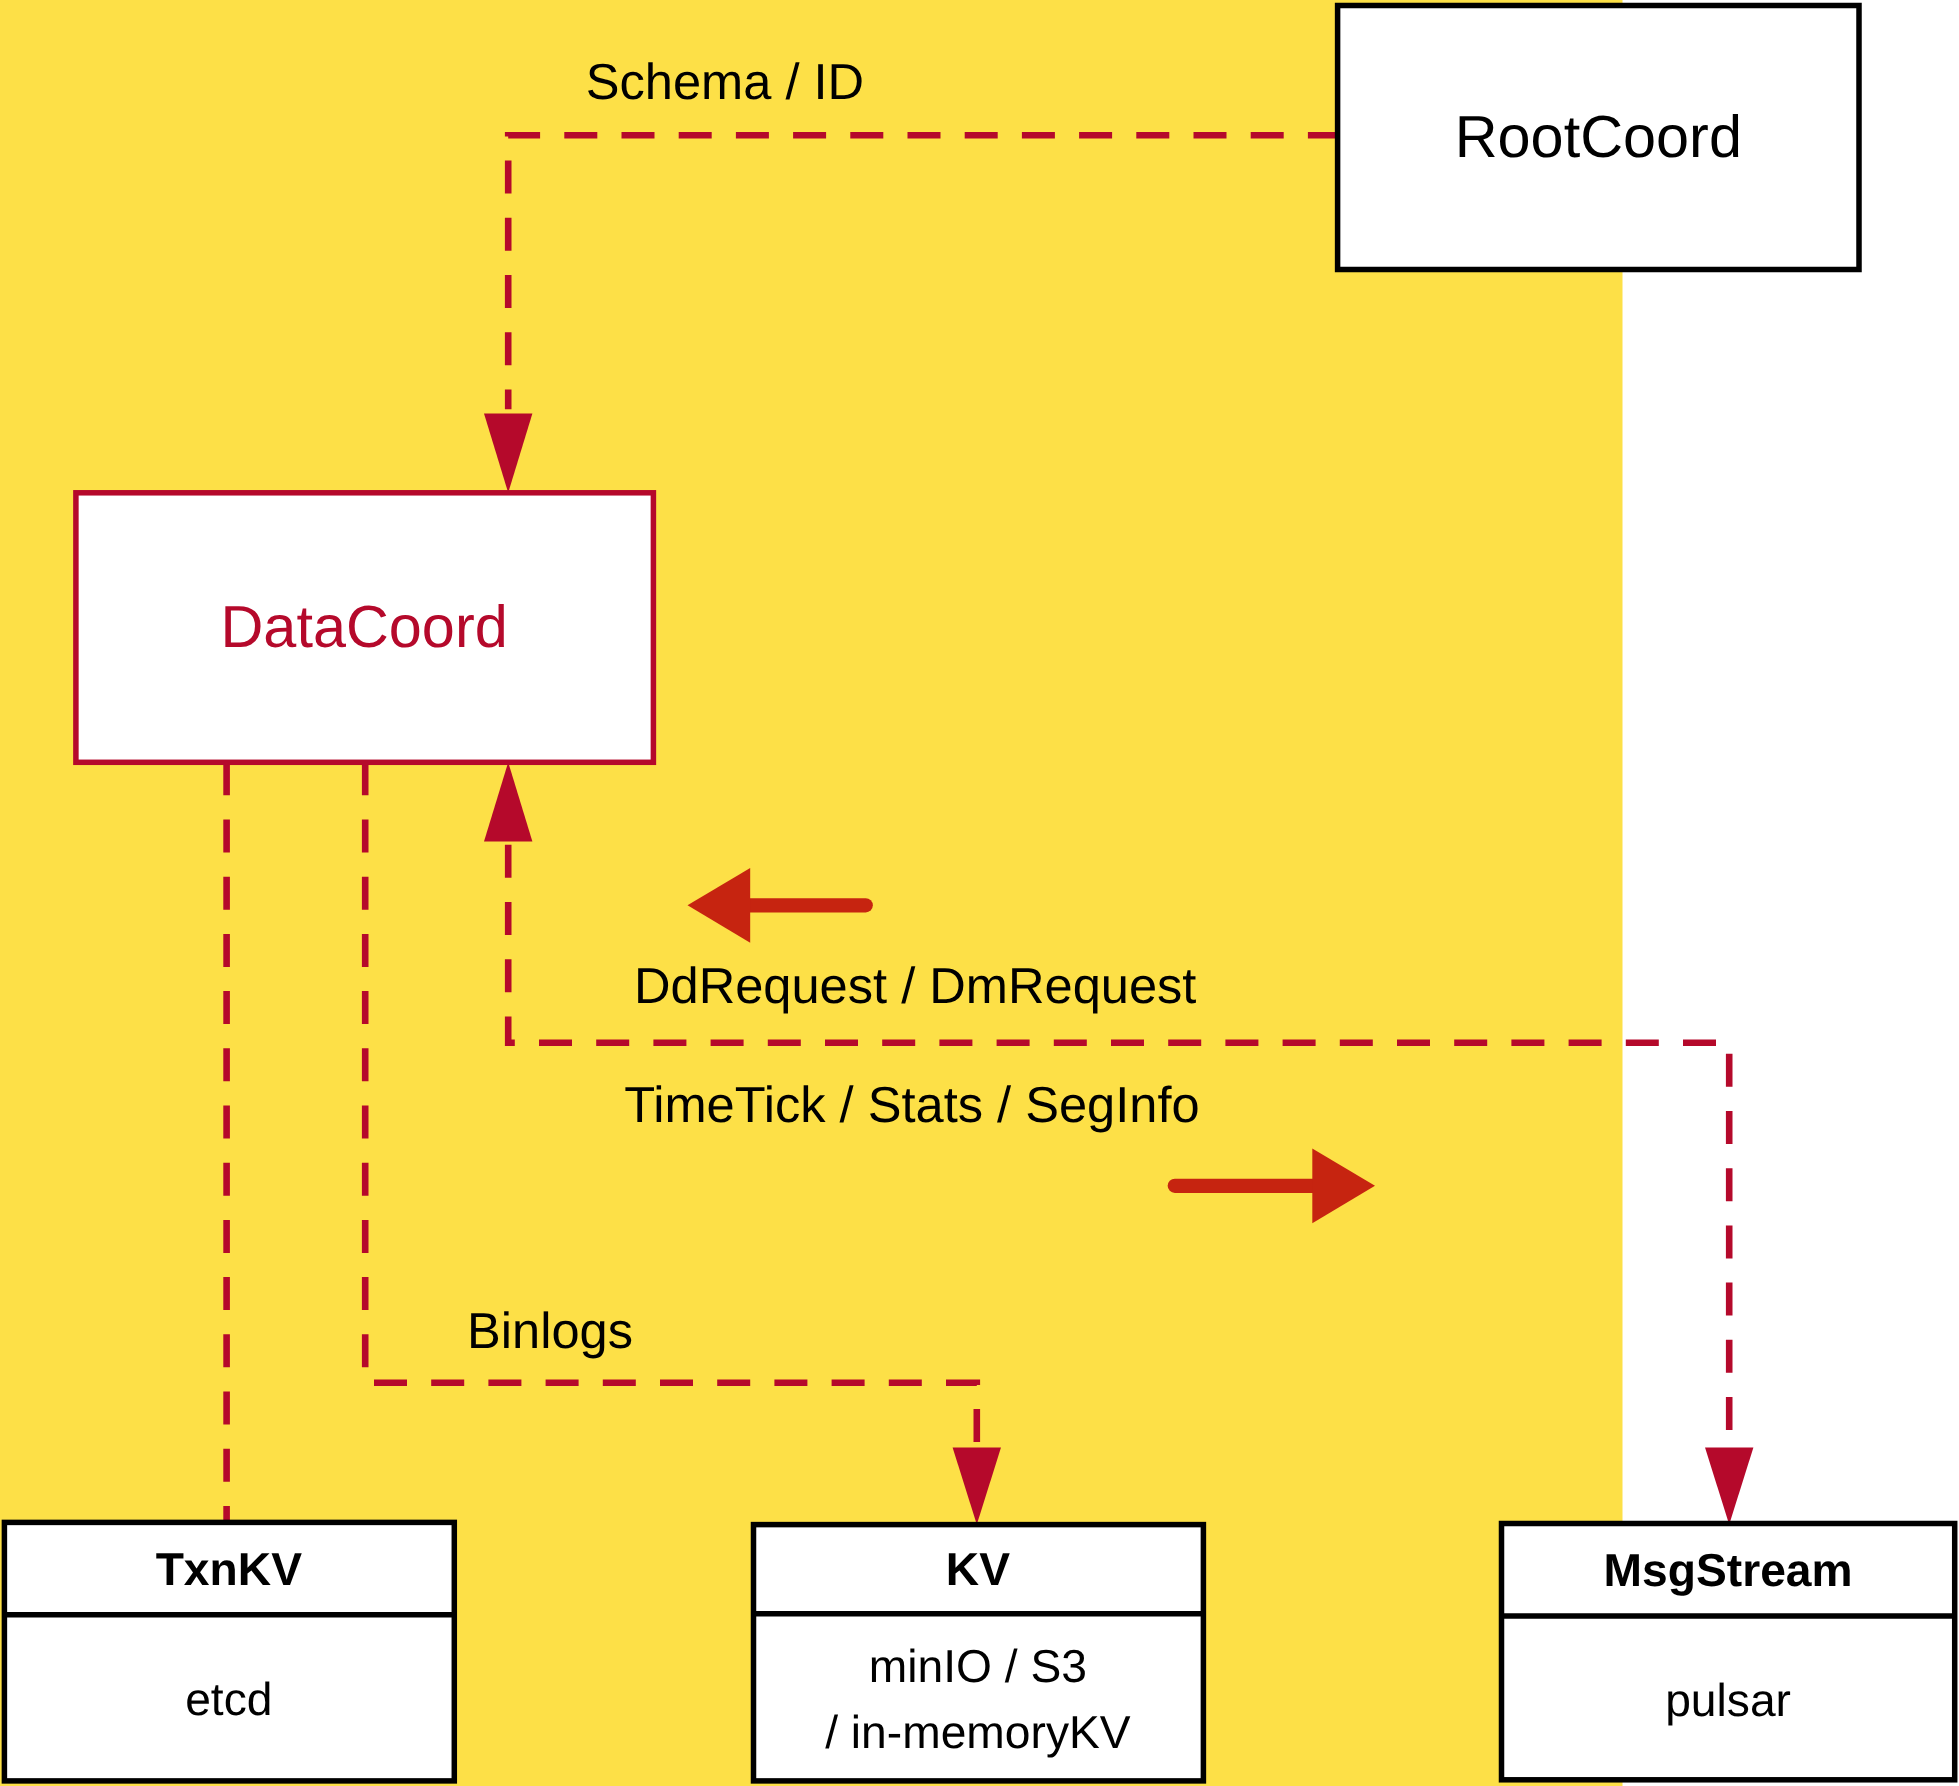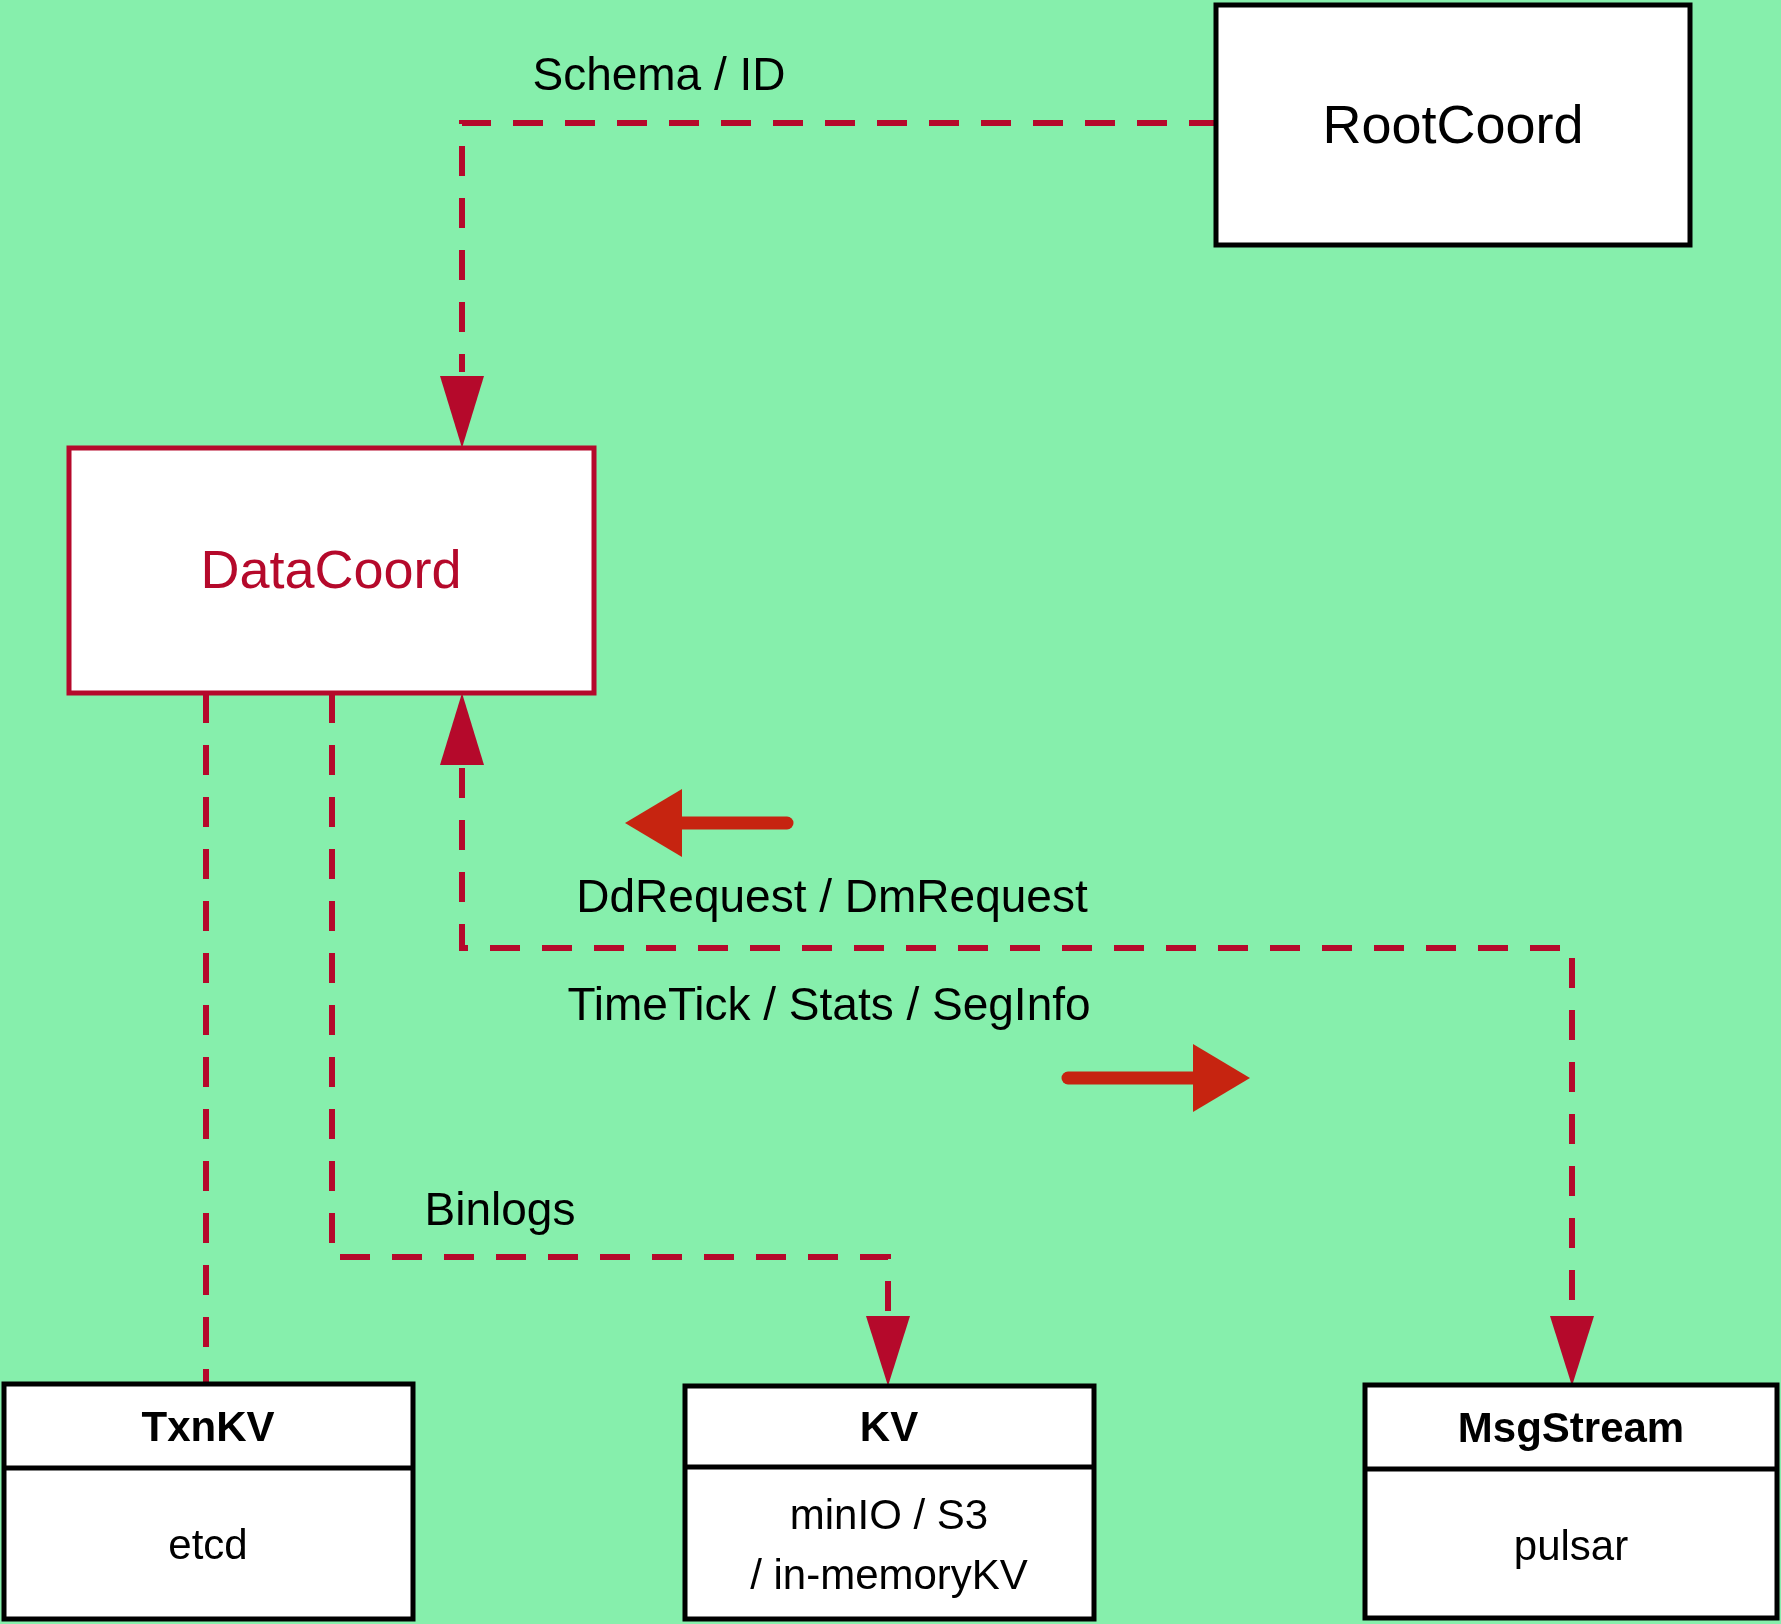--- a/index.html
+++ b/index.html
@@ -8,23 +8,23 @@
     background: #ffffff;
   }
   body {
     width: 1781px;
     height: 1624px;
     font-family: "Liberation Sans", sans-serif;
     overflow: hidden;
   }
   #diagram-root {
     position: relative;
-    width: 1781px;
+    width: 1475px;
     height: 1624px;
-    background: #86efac;
+    background: #fde047;
   }
   svg#diagram-svg {
     position: absolute;
     top: 0;
     left: 0;
     width: 1781px;
     height: 1624px;
     display: block;
   }
   .box-fill {

